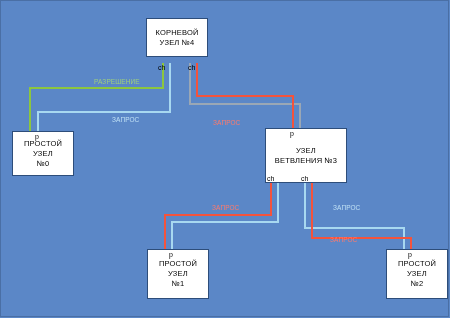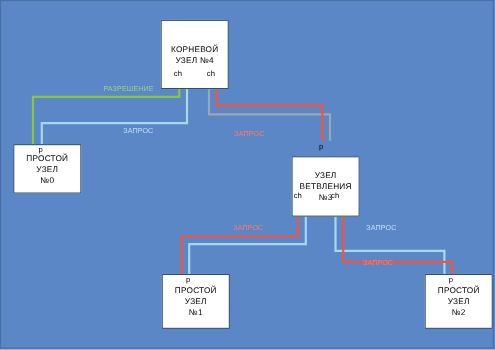--- a/index.html
+++ b/index.html
@@ -85,34 +85,34 @@
 
     <path d="M271,183 L271,215 L165,215 L165,249" fill="none" stroke="#f4533c" stroke-width="2"></path>
 
     <path d="M172,249 L172,222 L278,222 L278,183" fill="none" stroke="#a8d8f0" stroke-width="2"></path>
 
     <path d="M305,183 L305,228 L404,228 L404,249" fill="none" stroke="#a8d8f0" stroke-width="2"></path>
 
     <path d="M411,249 L411,238 L312,238 L312,183" fill="none" stroke="#f4533c" stroke-width="2"></path>
   </svg>
 
-  <div class="node" style="left:146px; top:18px; width:62px; height:63px;">
+  <div class="node" style="left:146px; top:18px; width:62px; height:39px;">
     <span class="label">КОРНЕВОЙ
 УЗЕЛ №4</span>
   </div>
   <span class="port" style="left:158px; top:64px;">ch</span>
   <span class="port" style="left:188px; top:64px;">ch</span>
 
   <div class="node" style="left:12px; top:131px; width:62px; height:45px;">
     <span class="label">ПРОСТОЙ УЗЕЛ
 №0</span>
   </div>
   <span class="port" style="left:35px; top:133px;">p</span>
 
-  <div class="node" style="left:265px; top:128px; width:62px; height:55px;margin-top:14px;">
+  <div class="node" style="left:265px; top:128px; width:82px; height:55px;">
     <span class="label">УЗЕЛ
 ВЕТВЛЕНИЯ №3</span>
   </div>
   <span class="port" style="left:290px; top:130px;">p</span>
   <span class="port" style="left:267px; top:175px;">ch</span>
   <span class="port" style="left:301px; top:175px;">ch</span>
 
   <div class="node" style="left:147px; top:249px; width:62px; height:50px;">
     <span class="label">ПРОСТОЙ УЗЕЛ
 №1</span>

